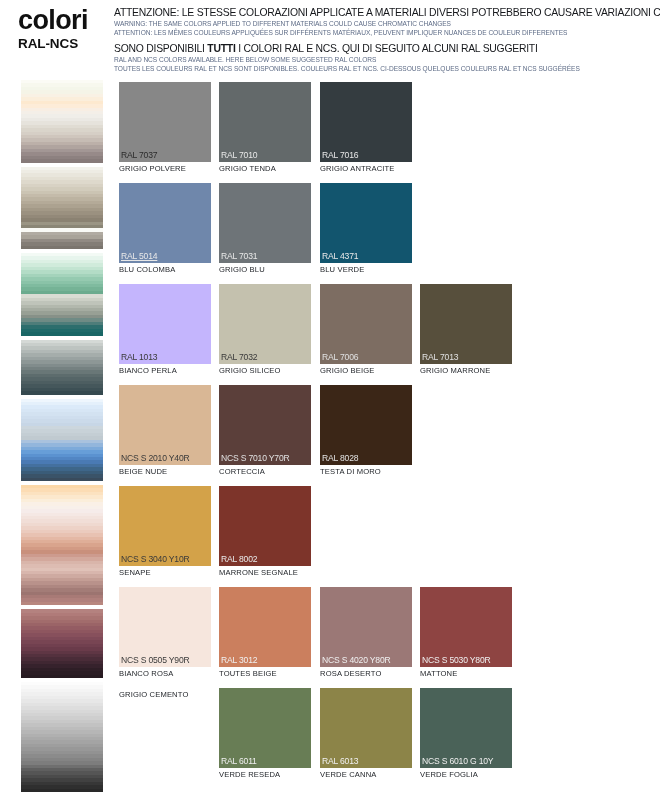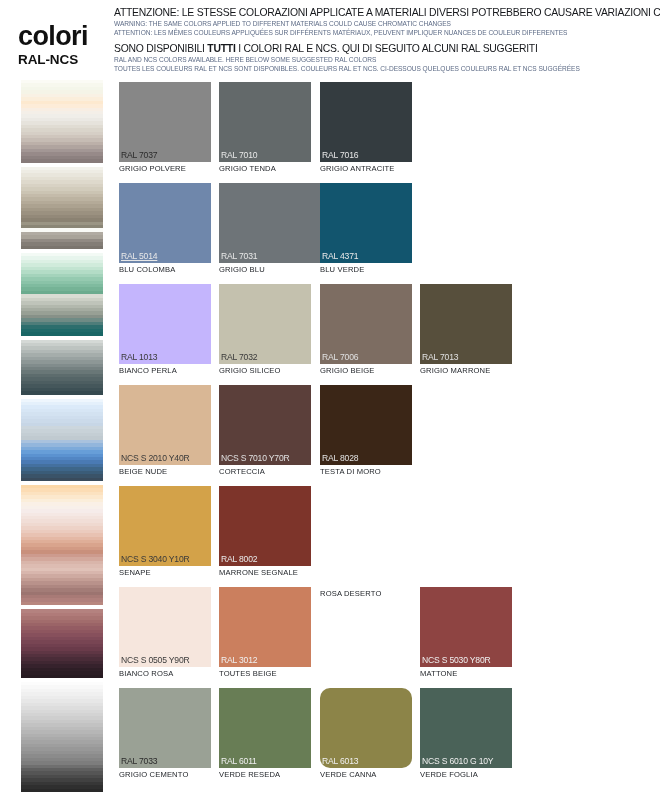--- a/index.html
+++ b/index.html
@@ -21,21 +21,20 @@
     position: absolute;
     left: 0; top: 0;
     width: 660px;
     height: 72px;
   }
   .brand {
     position: absolute;
     left: 18px;
     top: 6px;
     width: 95px;
-    margin-top: 16px;
   }
   .brand-title {
     font-size: 27px;
     font-weight: bold;
     letter-spacing: -0.6px;
     line-height: 28px;
     color: #101010;
   }
   .brand-sub {
     font-size: 13.5px;
@@ -407,21 +406,21 @@
       </div>
     </div>
     <div class="grid-row">
       <div class="cell c0">
         <div class="swatch" style="background: rgb(111, 135, 171);">
           <div class="swatch-code" style="color: rgb(232, 232, 232); text-decoration: underline;">RAL 5014</div>
         </div>
         <div class="cell-name">BLU COLOMBA</div>
       </div>
       <div class="cell c1">
-        <div class="swatch" style="background: rgb(110, 116, 120); padding-left: 39px;">
+        <div class="swatch" style="background: rgb(110, 116, 120);">
           <div class="swatch-code" style="color: rgb(232, 232, 232);">RAL 7031</div>
         </div>
         <div class="cell-name">GRIGIO BLU</div>
       </div>
       <div class="cell c2">
         <div class="swatch" style="background: rgb(18, 85, 110);">
           <div class="swatch-code" style="color: rgb(232, 232, 232);">RAL 4371</div>
         </div>
         <div class="cell-name">BLU VERDE</div>
       </div>
@@ -493,44 +492,44 @@
         </div>
         <div class="cell-name">BIANCO ROSA</div>
       </div>
       <div class="cell c1">
         <div class="swatch" style="background: rgb(203, 127, 94);">
           <div class="swatch-code" style="color: rgb(240, 240, 240);">RAL 3012</div>
         </div>
         <div class="cell-name">TOUTES BEIGE</div>
       </div>
       <div class="cell c2">
+        <div class="swatch" style="background: rgb(155, 120, 118);">
+          <div class="swatch-code" style="color: rgb(240, 240, 240);">NCS S 4020 Y80R</div>
+        </div>
         <div class="cell-name">ROSA DESERTO</div>
       </div>
       <div class="cell c3">
         <div class="swatch" style="background: rgb(142, 68, 66);">
           <div class="swatch-code" style="color: rgb(240, 240, 240);">NCS S 5030 Y80R</div>
         </div>
         <div class="cell-name">MATTONE</div>
       </div>
     </div>
     <div class="grid-row">
       <div class="cell c0">
-        <div class="swatch" style="background: rgb(154, 161, 149);">
-          <div class="swatch-code" style="color: rgb(43, 43, 43);">RAL 7033</div>
-        </div>
         <div class="cell-name">GRIGIO CEMENTO</div>
       </div>
       <div class="cell c1">
         <div class="swatch" style="background: rgb(104, 125, 85);">
           <div class="swatch-code" style="color: rgb(240, 240, 240);">RAL 6011</div>
         </div>
         <div class="cell-name">VERDE RESEDA</div>
       </div>
       <div class="cell c2">
-        <div class="swatch" style="background: rgb(140, 132, 72); border-radius: 10px;">
+        <div class="swatch" style="background: rgb(140, 132, 72);">
           <div class="swatch-code" style="color: rgb(240, 240, 240);">RAL 6013</div>
         </div>
         <div class="cell-name">VERDE CANNA</div>
       </div>
       <div class="cell c3">
         <div class="swatch" style="background: rgb(74, 98, 88);">
           <div class="swatch-code" style="color: rgb(240, 240, 240);">NCS S 6010 G 10Y</div>
         </div>
         <div class="cell-name">VERDE FOGLIA</div>
       </div>

